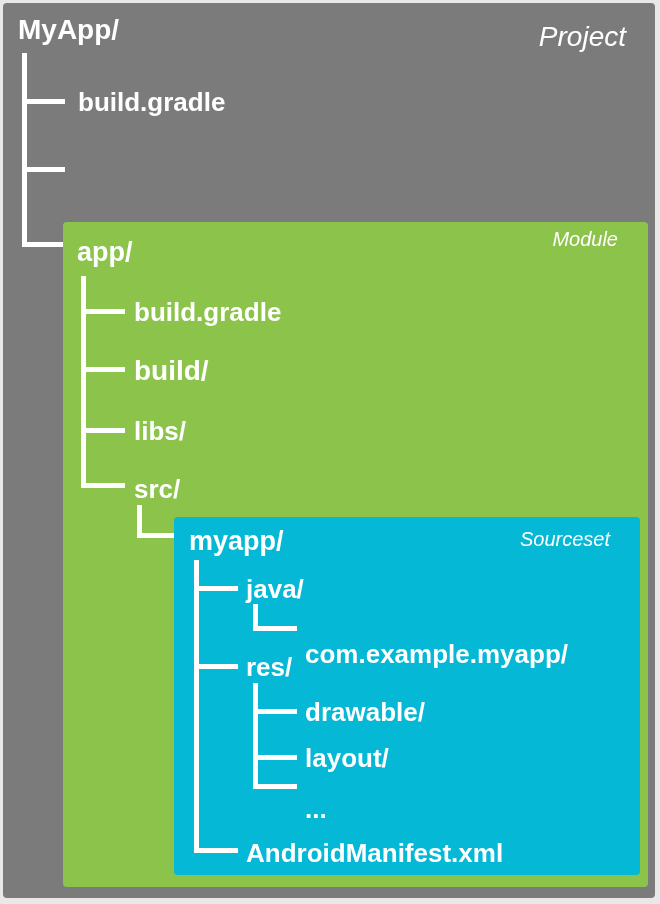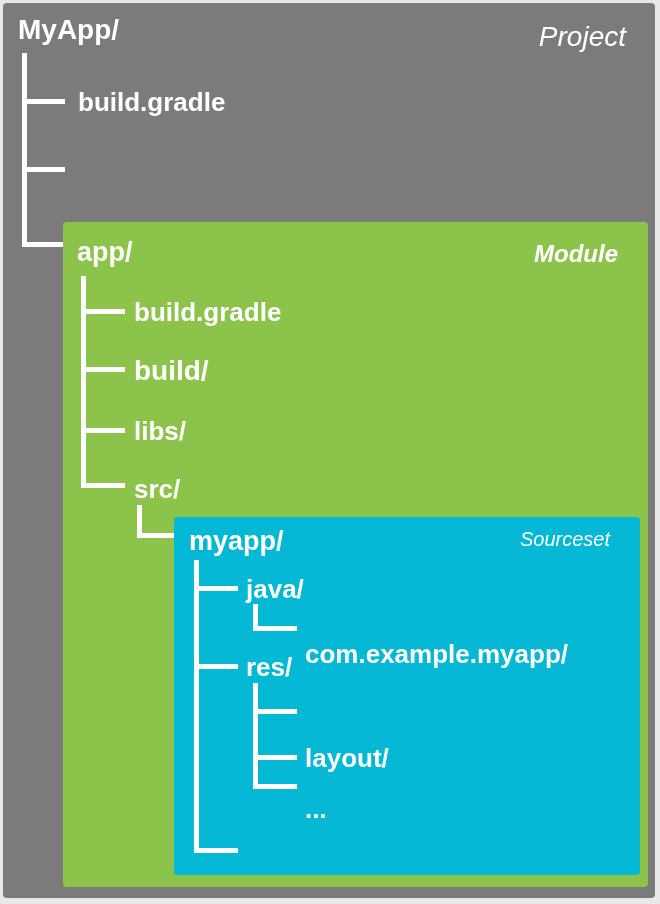--- a/index.html
+++ b/index.html
@@ -20,21 +20,21 @@
   .scope{position:absolute;color:#ffffff;font-style:italic;font-weight:normal;
          white-space:nowrap;line-height:1;}
 
   
   #t-myapp {left:18px; top:16px;  font-size:28px;}
   #t-app   {left:77px; top:239px; font-size:27px;}
   #t-main  {left:189px;top:528px; font-size:27px;}
 
   
   #s-project  {right:34px; top:16px;  font-size:28px;margin-top:7px;}
-  #s-module   {right:42px; top:242px; font-size:24px;font-weight:bold;}
+  #s-module   {right:42px; top:229px; font-size:20px;}
   #s-sourceset{right:50px; top:529px; font-size:20px;}
 
   
   #t-buildgradle1{left:78px; top:89px;  font-size:26px;}
   #t-settings    {left:78px; top:157px; font-size:26px;}
 
   
   #t-buildgradle2{left:134px;top:299px; font-size:26px;}
   #t-build       {left:134px;top:357px; font-size:28px;}
   #t-libs        {left:134px;top:418px; font-size:26px;}
@@ -98,26 +98,28 @@
   <div class="label" id="t-main">myapp/</div>
   <div class="scope" id="s-sourceset">Sourceset</div>
 
   <div class="ln v" style="left:194px;top:560px;height:288px;"></div>
   <div class="ln h" style="left:194px;top:586px;width:44px;"></div>
   <div class="ln h" style="left:194px;top:664px;width:44px;"></div>
   <div class="ln h" style="left:194px;top:848px;width:44px;"></div>
 
   <div class="label" id="t-java">java/</div>
   <div class="label" id="t-res">res/</div>
+  <div class="label" id="t-manifest">AndroidManifest.xml</div>
 
   <div class="ln v" style="left:253px;top:604px;height:27px;"></div>
   <div class="ln h" style="left:253px;top:626px;width:44px;"></div>
   <div class="label" id="t-pkg">com.example.myapp/</div>
 
   <div class="ln v" style="left:253px;top:683px;height:106px;"></div>
   <div class="ln h" style="left:253px;top:709px;width:44px;"></div>
   <div class="ln h" style="left:253px;top:755px;width:44px;"></div>
   <div class="ln h" style="left:253px;top:784px;width:44px;"></div>
 
+  <div class="label" id="t-drawable">drawable/</div>
   <div class="label" id="t-layout">layout/</div>
   <div class="label" id="t-ellipsis">...</div>
 
 </div>
 
 </body></html>

